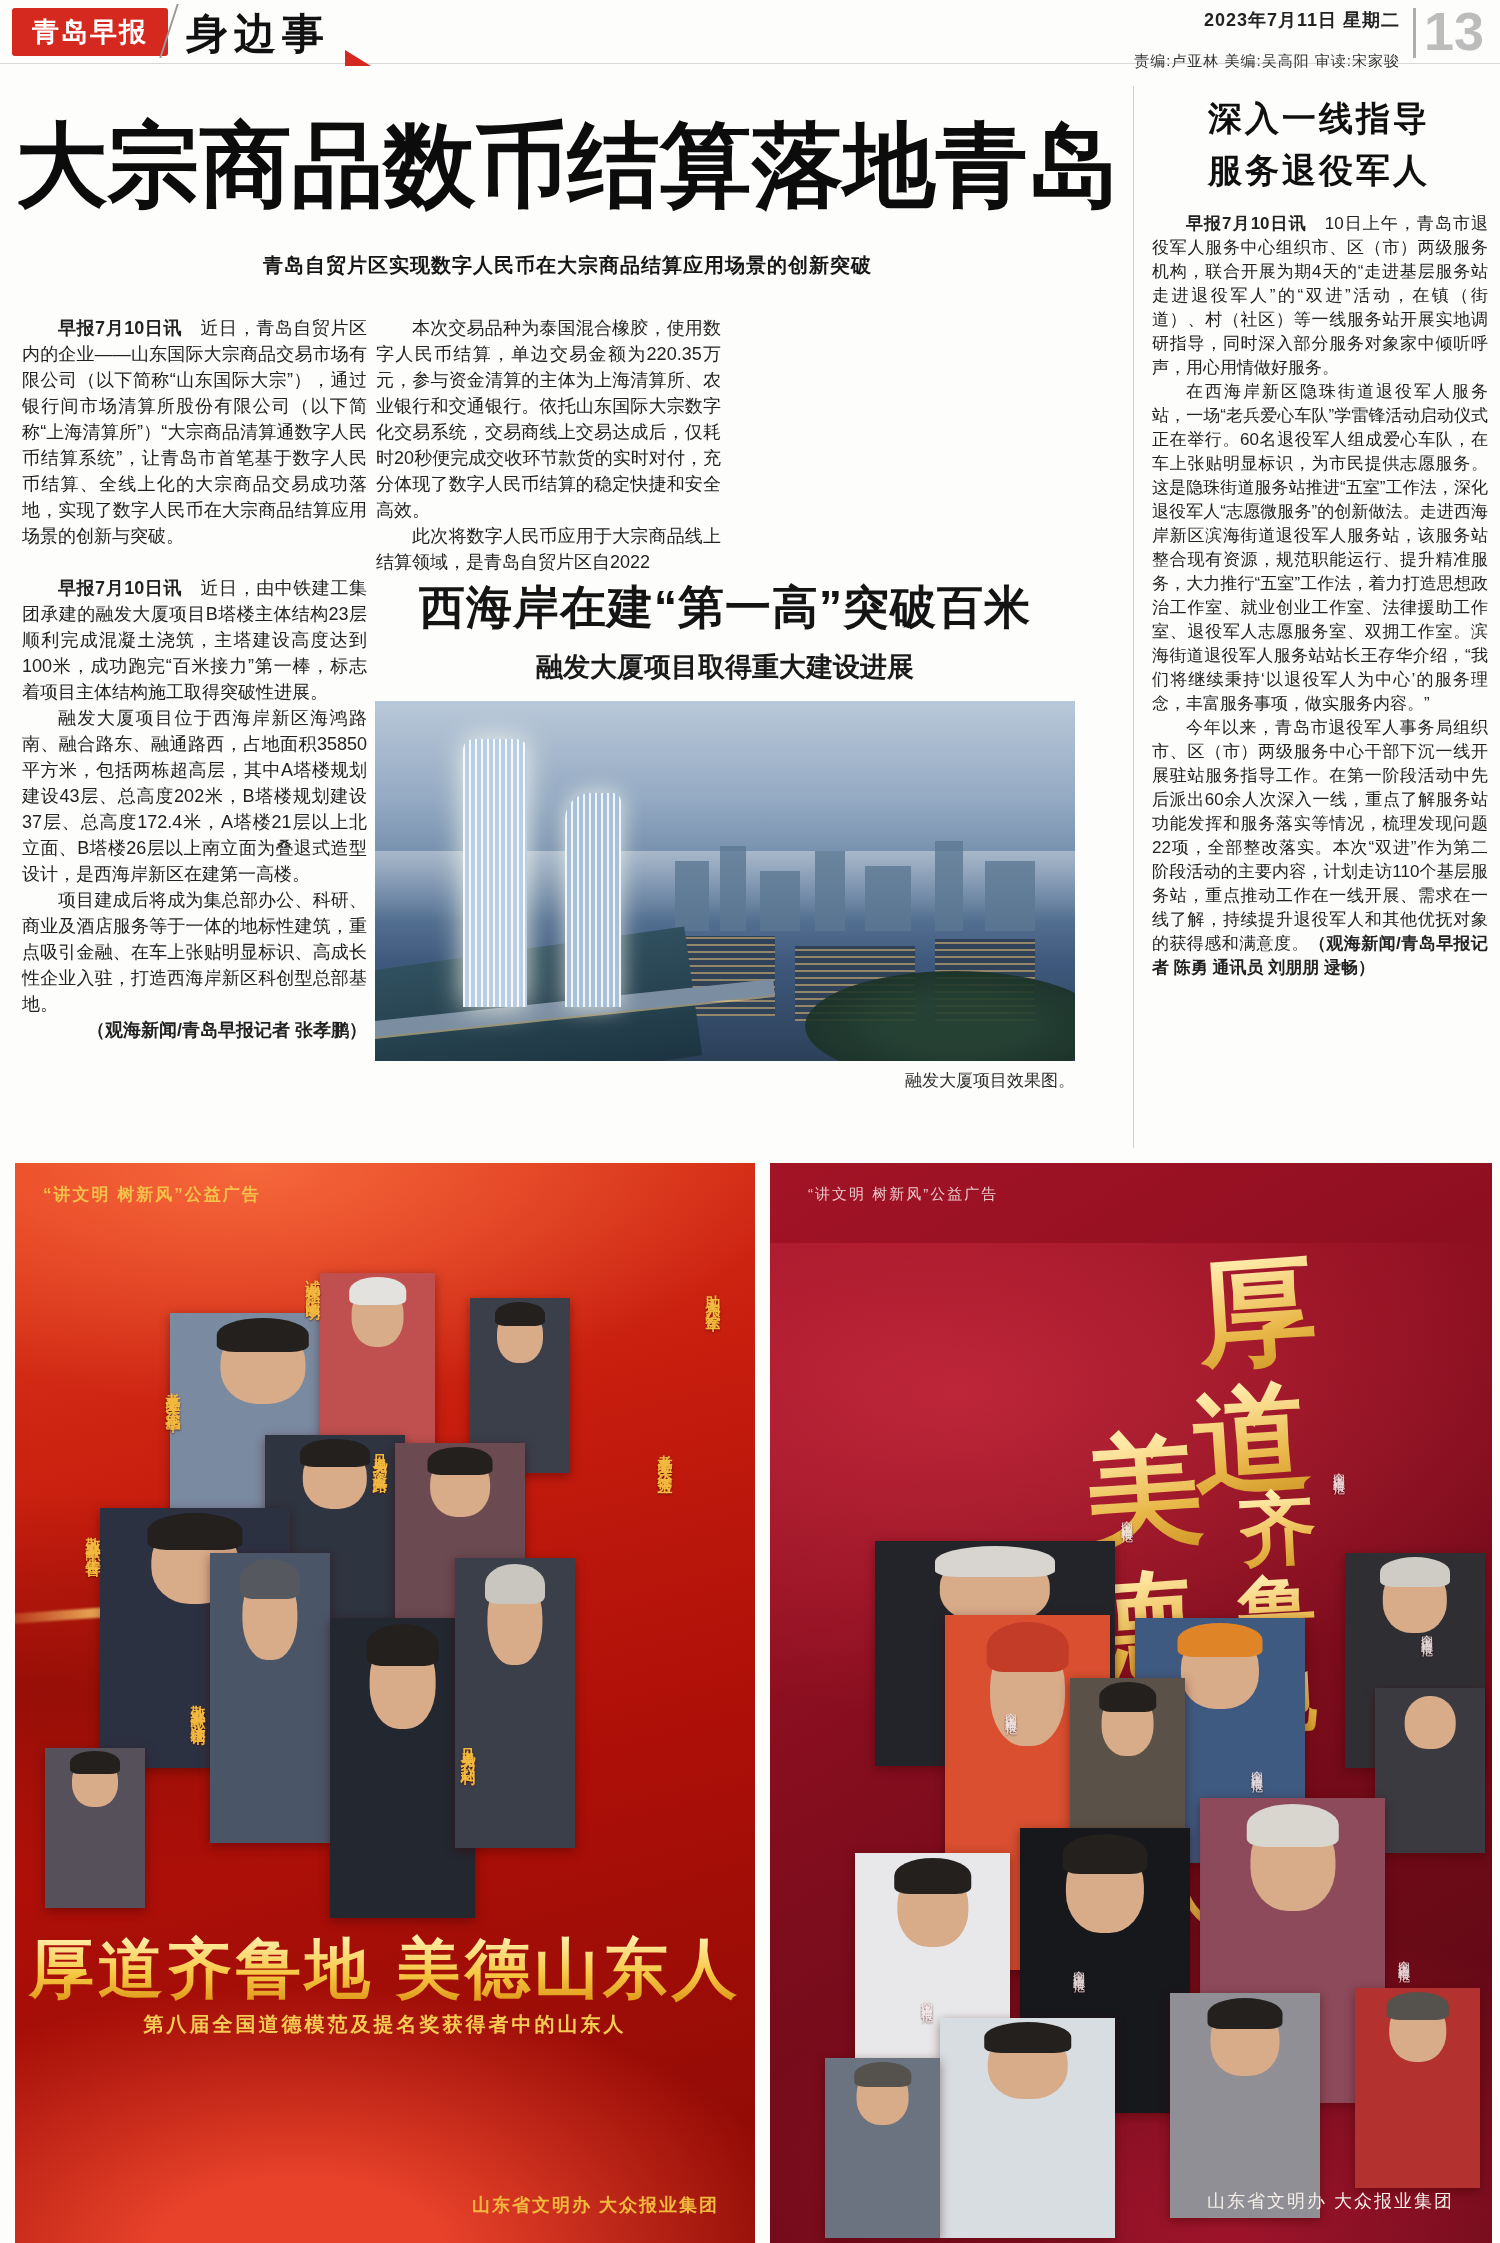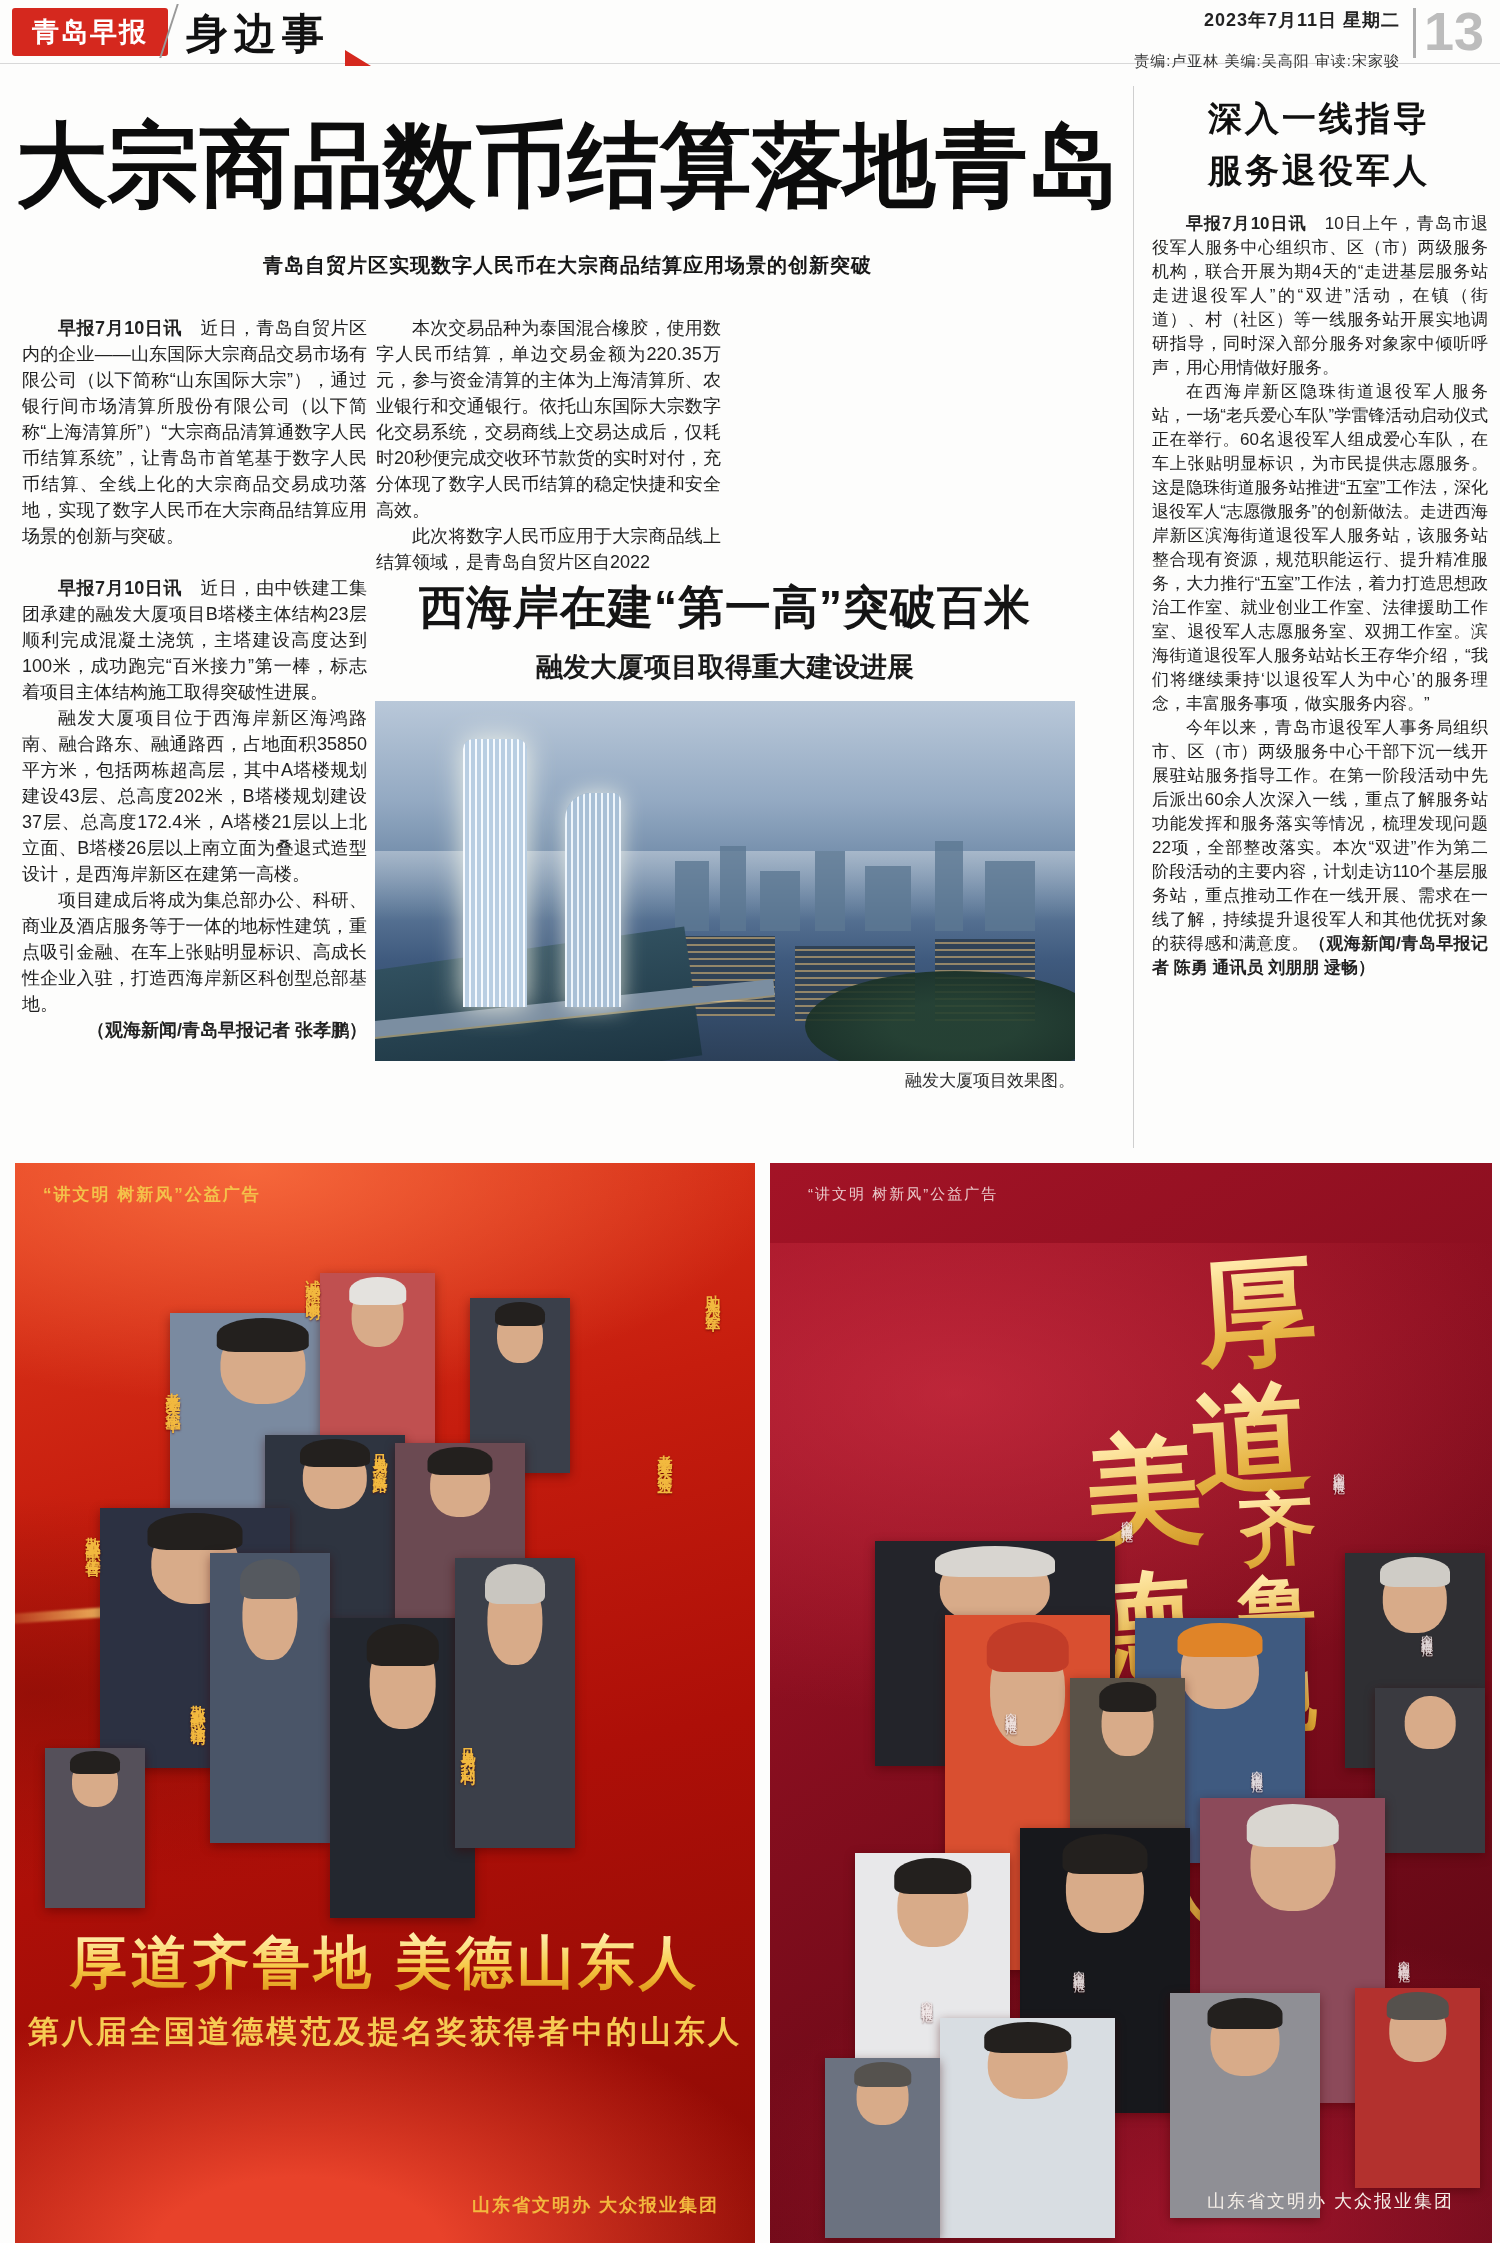--- a/index.html
+++ b/index.html
@@ -77,25 +77,25 @@
      background:linear-gradient(165deg,#e0391c 0%,#c61d0e 30%,#ad0f08 58%,#8c0a05 100%);}
   .pl-swirl{position:absolute;left:-80px;top:-60px;width:900px;height:320px;
      background:radial-gradient(ellipse at 35% 20%,rgba(255,120,70,.75),rgba(255,120,70,0) 65%);}
   .pl-swirl2{position:absolute;left:-120px;top:330px;width:700px;height:400px;
      background:radial-gradient(ellipse at 20% 50%,rgba(120,8,4,.55),rgba(120,8,4,0) 70%);}
   .gold-streak{position:absolute;left:-30px;top:438px;width:420px;height:10px;transform:rotate(-4deg);
      background:linear-gradient(90deg,rgba(255,220,120,0),#ffd76e 35%,#ff9d2e 55%,rgba(255,160,60,0));
      filter:blur(1px);}
   .pl-tag{position:absolute;left:28px;top:20px;color:#f4c14a;font-size:17px;font-weight:bold;letter-spacing:2px;}
   .gold-vlabel{color:#f2b93f;font-size:15px;font-weight:bold;text-shadow:0 1px 2px rgba(80,0,0,.6);}
-  .pl-title{position:absolute;left:0;top:762px;width:740px;text-align:center;font-size:57px;font-weight:900;
+  .pl-title{position:absolute;left:0;top:762px;width:740px;text-align:center;font-size:65px;font-weight:900;
      letter-spacing:4px;background:linear-gradient(180deg,#ffeca6 15%,#f7c845 55%,#dd9416 90%);
      -webkit-background-clip:text;background-clip:text;color:transparent;
      text-shadow:0 0 1px rgba(120,60,0,.0);}
-  .pl-sub{position:absolute;left:0;top:848px;width:740px;text-align:center;font-size:31px;font-weight:bold;
+  .pl-sub{position:absolute;left:0;top:848px;width:740px;text-align:center;font-size:20px;font-weight:bold;
      color:#f6cb53;letter-spacing:3px;}
   .pl-credit{position:absolute;right:36px;bottom:26px;color:#f3b83e;font-size:18px;font-weight:bold;letter-spacing:2px;}
   .pl-flame{position:absolute;left:-60px;bottom:-40px;width:860px;height:300px;
      background:radial-gradient(ellipse at 40% 90%,#e8422a 20%,rgba(200,30,10,0) 70%);}
   
   .poster-right{left:770px;width:722px;
      background:linear-gradient(150deg,#a31326 0%,#8c0f20 35%,#6e0a18 70%,#570713 100%);}
   .pr-sweep{position:absolute;left:-100px;top:80px;width:950px;height:500px;
      background:radial-gradient(ellipse at 30% 30%,rgba(230,60,80,.5),rgba(230,60,80,0) 65%);}
   .pr-sweep2{position:absolute;left:-80px;bottom:-60px;width:900px;height:380px;

